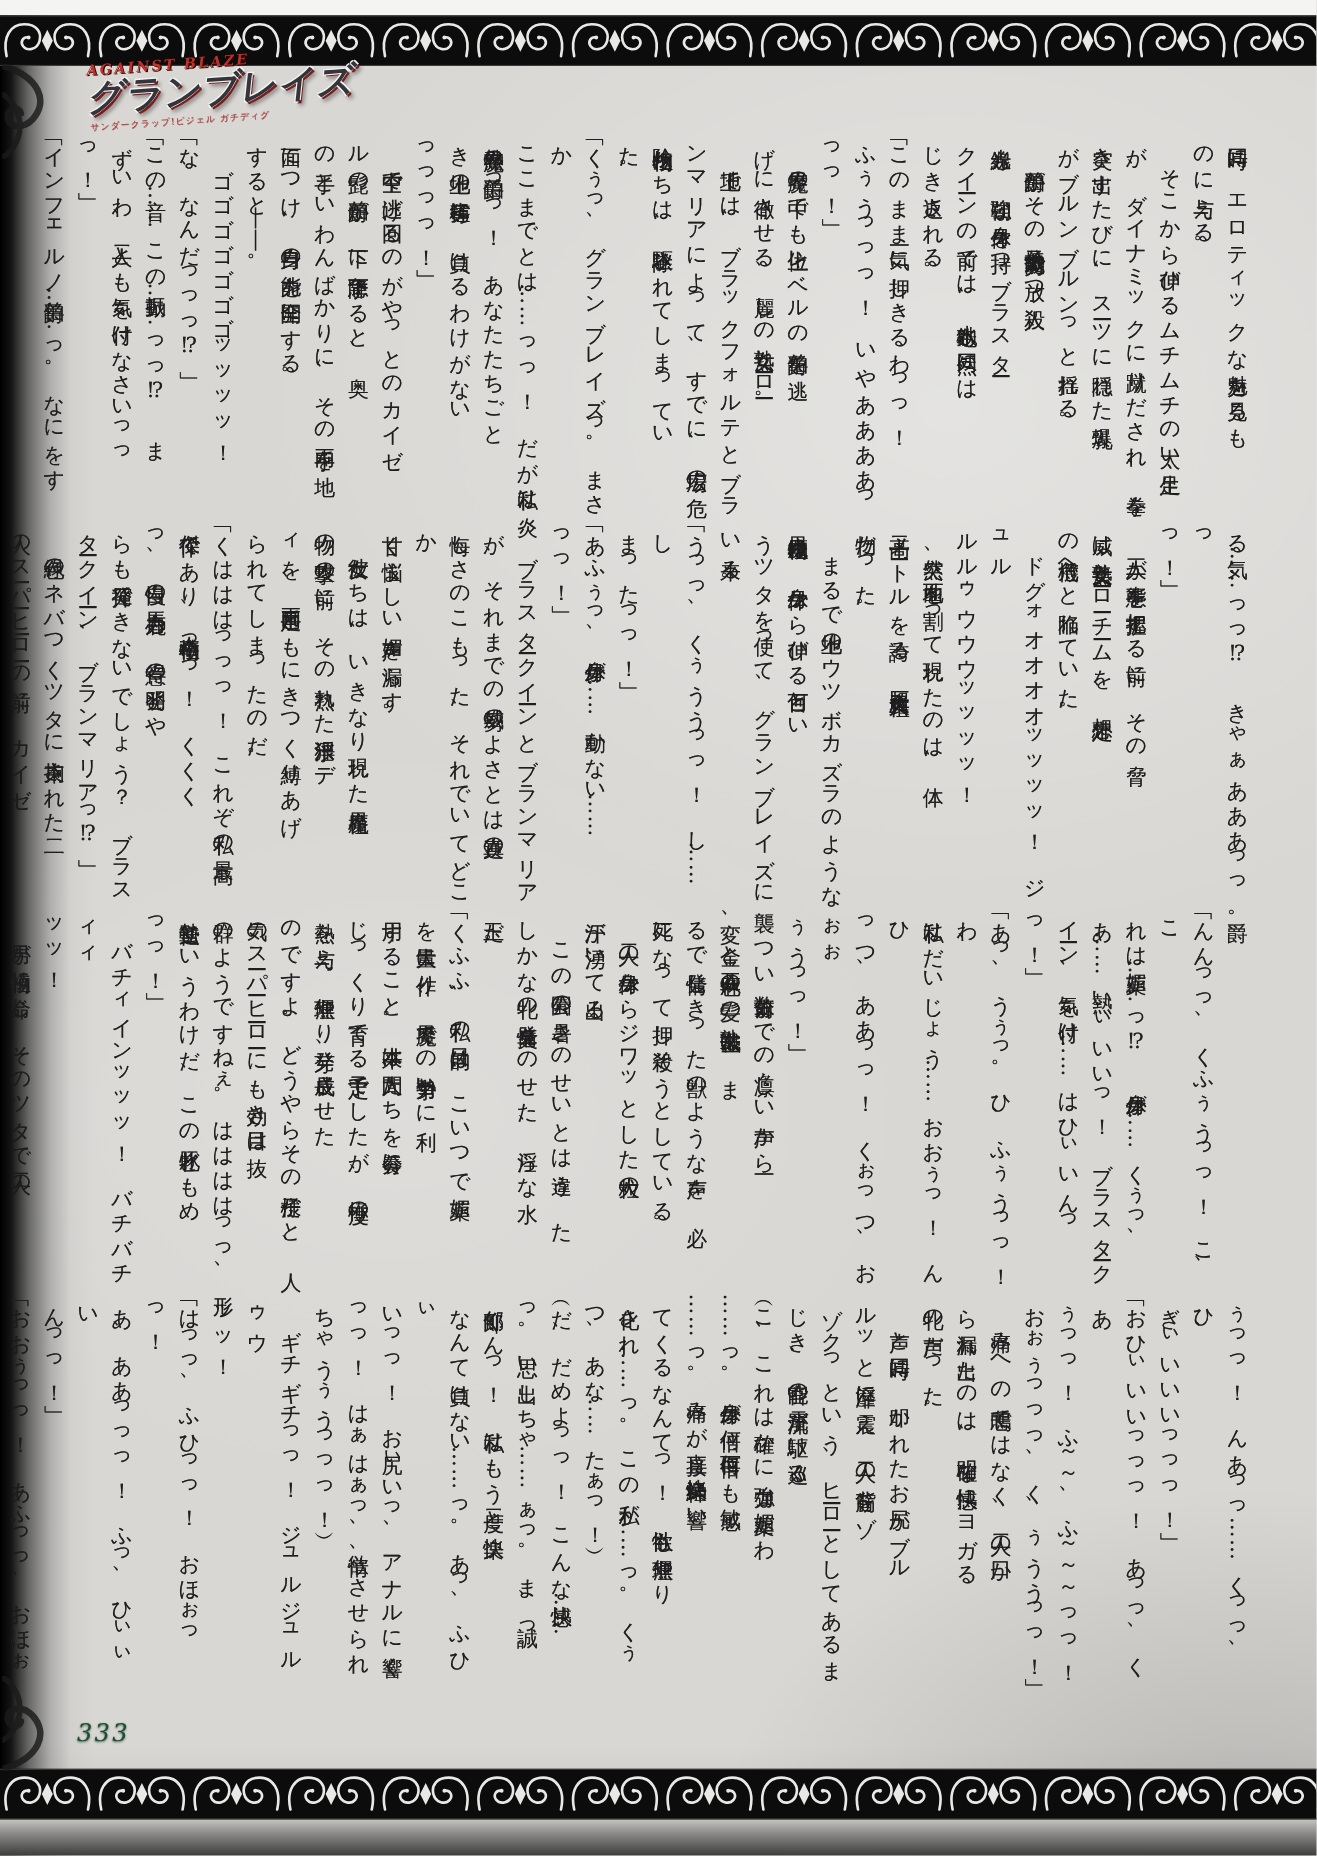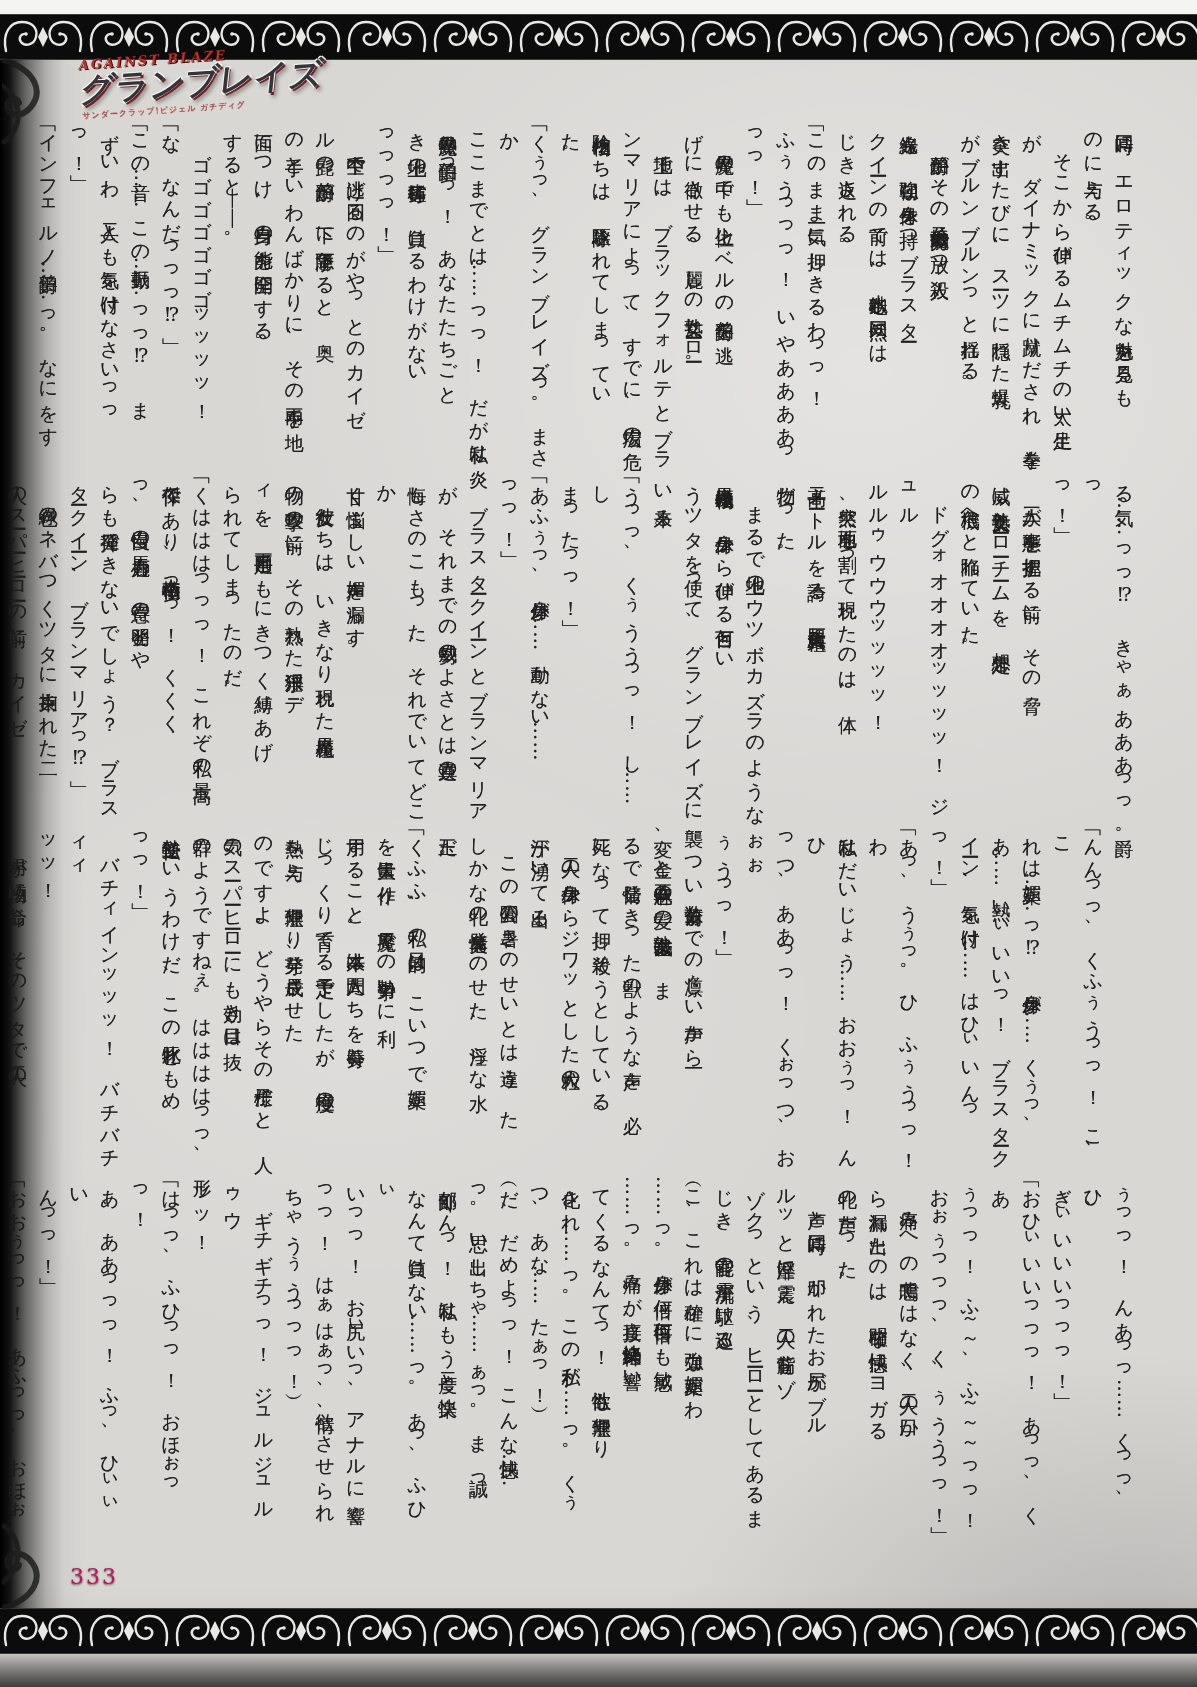--- a/index.html
+++ b/index.html
@@ -36,22 +36,22 @@
                    2px 2px 0 #7a1f1f,4px 4px 4px rgba(0,0,0,.45);
       white-space:nowrap;}
   .logo-caption{font-size:8px;color:var(--accent,#c03028);margin-top:2px;letter-spacing:1px;
       text-shadow:.5px .5px 0 rgba(60,0,0,.5);white-space:nowrap;}
   .vrow{position:absolute;left:95px;width:1045px;height:350px;z-index:5;
       writing-mode:vertical-rl;text-orientation:mixed;
       font-size:19px;letter-spacing:1.2px;color:var(--ink,#1e1e1e);
       text-shadow:0 0 .4px rgba(0,0,0,.55);}
   .vrow p{margin:0;padding:0;line-height:30.74px;height:100%;}
   .row1{top:120px;} .row2{top:472px;} .row3{top:824px;} .row4{top:1176px;}
-  .pageno{position:absolute;left:70px;top:1564px;z-index:7;font-size:22px;color:#be185d;
-      letter-spacing:2px;text-shadow:0 1px 2px rgba(0,0,0,.6);}
+  .pageno{position:absolute;left:70px;top:1564px;z-index:7;font-size:22px;color:#14532d;
+      letter-spacing:2px;text-shadow:0 1px 2px rgba(0,0,0,.6);font-style:italic;}
 </style>
 </head>
 <body>
 
 <div class="page">
   <div class="shade1"></div>
   <div class="shade2"></div>
   <div class="gutter"></div>
   <div class="topstrip"></div>
   <div class="bottom-edge"></div>

